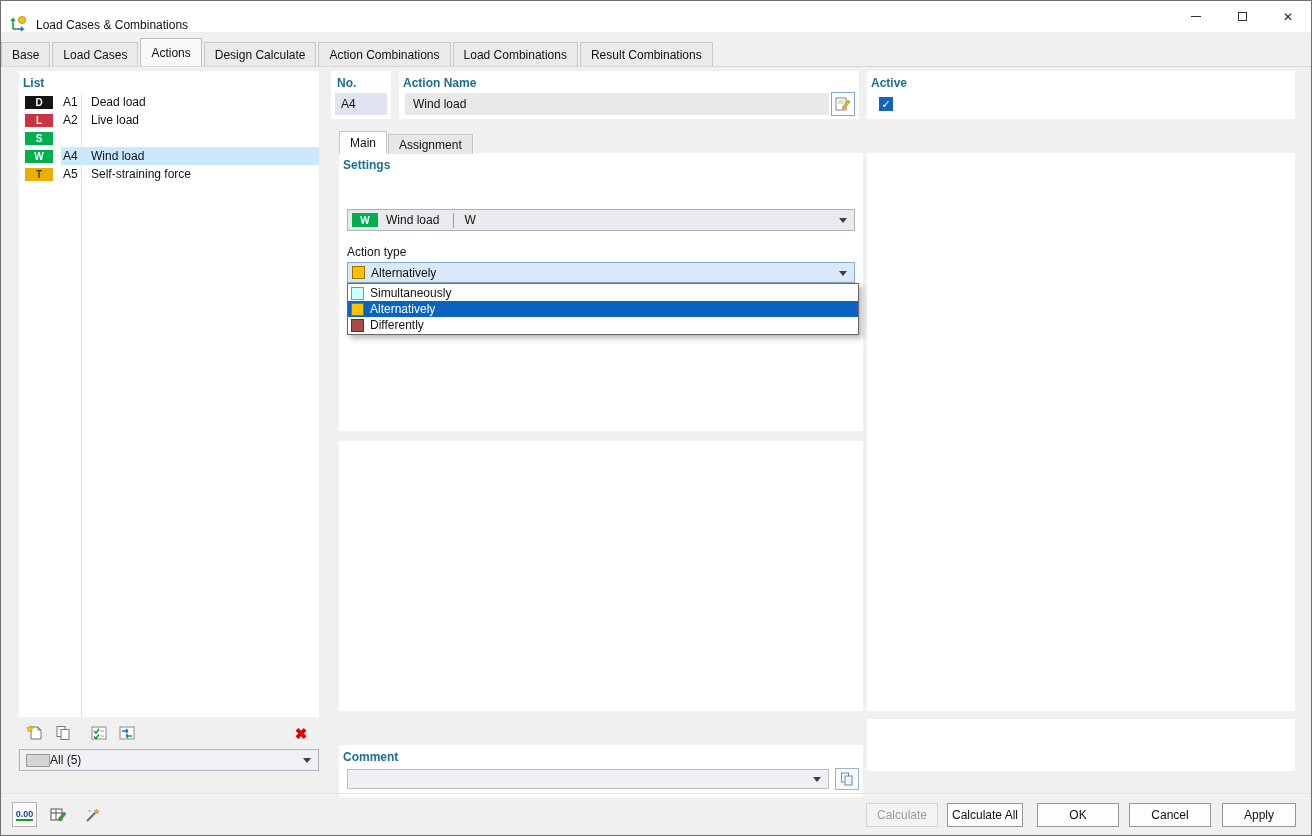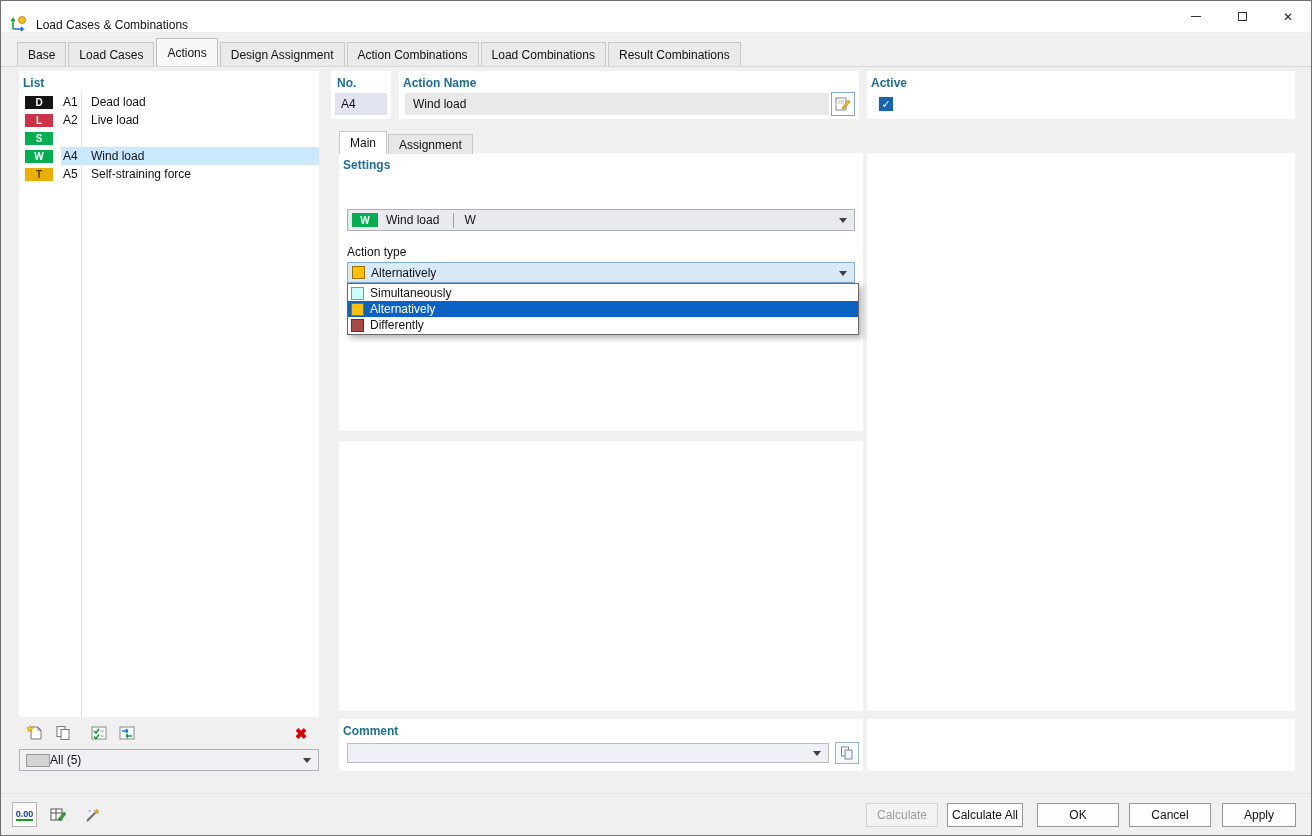--- a/index.html
+++ b/index.html
@@ -10,21 +10,21 @@
   
   .titlebar{position:absolute;left:0;top:0;right:0;height:32px;background:#fff;display:flex;align-items:flex-end;border-bottom:1px solid #ededed}
   .app-icon{margin-left:9px;width:18px;height:18px;flex:0 0 auto}
   .title-text{margin-left:8px;font-size:12px}
   .win-controls{margin-left:auto;display:flex;height:100%}
   .win-btn{width:46px;height:100%;display:flex;align-items:center;justify-content:center;color:#222;font-size:12px}
   .min-line{display:inline-block;width:10px;border-top:1px solid #333}
   .max-box{display:inline-block;width:9px;height:9px;border:1px solid #333}
 
   
-  .tabstrip{position:absolute;left:0;top:32px;right:0;height:34px;background:#f0f0f0;display:flex;align-items:flex-end;padding-left:16px;border-bottom:1px solid #d8d8d8}
+  .tabstrip{position:absolute;left:0;top:32px;right:0;height:34px;background:#f0f0f0;display:flex;align-items:flex-end;border-bottom:1px solid #d8d8d8}
   .tab{height:24px;padding:0 10px;display:flex;align-items:center;background:#eaeaea;border:1px solid #c8c8c8;border-bottom:none;margin-right:2px}
   .tab.active{background:#f8f8f8;height:28px;border-color:#bdbdbd}
 
   .panel{position:absolute;background:#fff}
   .hdr{color:var(--header_text,#1d6f93);font-weight:bold;padding:5px 4px 3px}
 
   
   .list-panel{left:18px;top:70px;width:300px;height:646px}
   .list-body{position:absolute;left:0;top:22px;right:0;bottom:0}
   .vline{position:absolute;left:62px;top:0;bottom:0;border-left:1px solid #dedede}
@@ -76,21 +76,21 @@
   .dropdown{position:absolute;left:8px;width:512px;top:130px;background:#fff;border:1px solid #6a6a6a;box-shadow:3px 3px 6px rgba(0,0,0,.3);z-index:10;padding:1px 0}
   .opt{height:16px;display:flex;align-items:center;padding-left:3px;gap:6px}
   .opt.sel{background:var(--highlight,#0a63c2);color:#fff}
 
   
   .mid-panel{left:338px;top:440px;width:524px;height:270px}
   .right-panel{left:866px;top:152px;width:428px;height:558px}
   .right-bottom-panel{left:866px;top:718px;width:428px;height:52px}
 
   
-  .comment-panel{left:338px;top:718px;width:524px;height:52px}
+  .comment-panel{left:338px;top:744px;width:524px;height:52px}
   .comment-combo{left:8px;top:24px;width:482px;height:20px;background:#eef0f6;border-color:#b9bcc6}
   .comment-btn{position:absolute;right:4px;top:23px;width:24px;height:22px;border:1px solid #9ab4cc;background:#f7fafc;display:flex;align-items:center;justify-content:center}
 
   
   .footer-sep{position:absolute;left:0;right:0;top:792px;border-top:1px solid #e4e4e4}
   .footer-btn{position:absolute;top:802px;height:24px;background:#fdfdfd;border:1px solid #969696;display:flex;align-items:center;justify-content:center}
   .footer-btn.disabled{color:#9b9b9b;background:#f3f3f3;border-color:#d2d2d2}
   #btn-calculate{left:865px;width:72px}
   #btn-calcall{left:946px;width:76px}
   #btn-ok{left:1036px;width:82px}
@@ -131,21 +131,21 @@
     <div class="tab">
         <span>Base</span>
       </div>
     <div class="tab">
         <span>Load Cases</span>
       </div>
     <div class="tab active">
         <span>Actions</span>
       </div>
     <div class="tab">
-        <span>Design Assignment</span>
+        <span>Design Calculate</span>
       </div>
     <div class="tab">
         <span>Action Combinations</span>
       </div>
     <div class="tab">
         <span>Load Combinations</span>
       </div>
     <div class="tab">
         <span>Result Combinations</span>
       </div>

